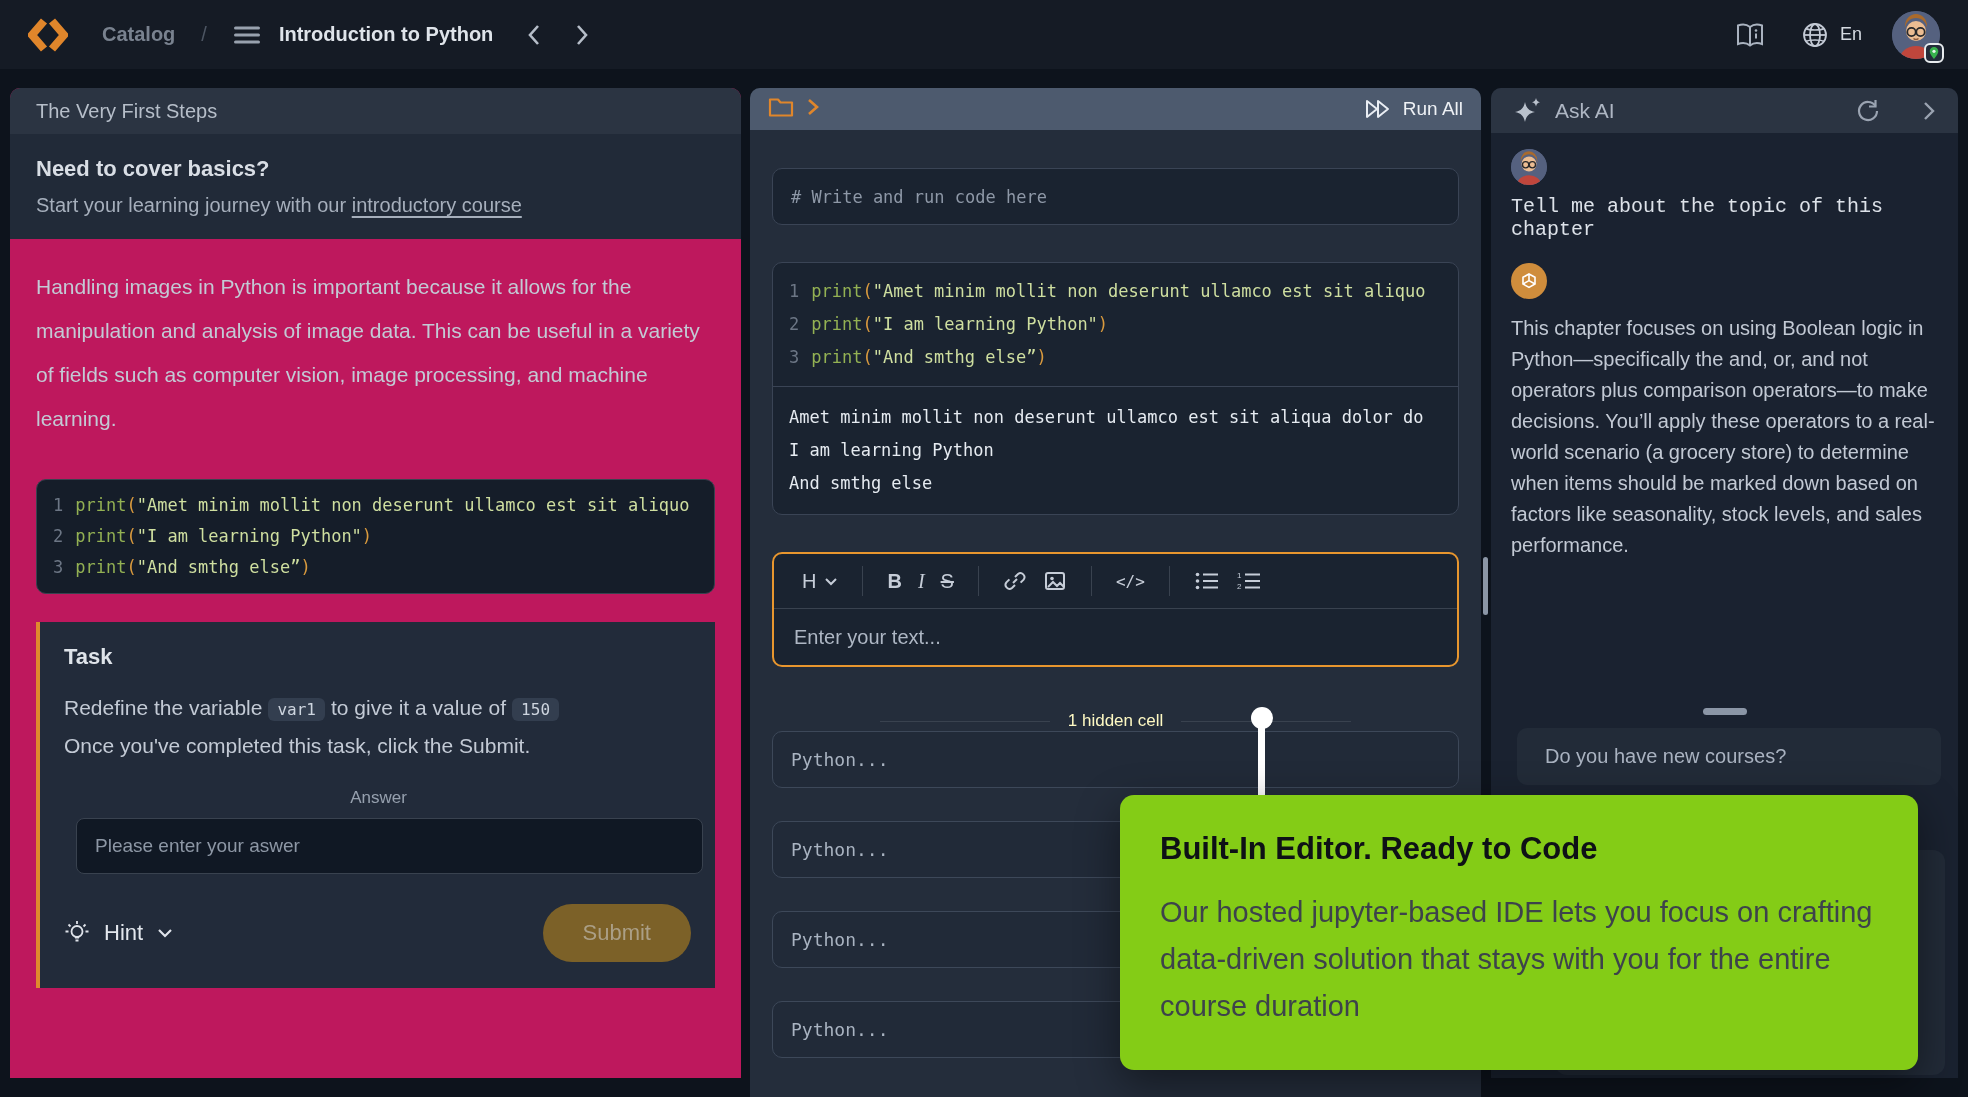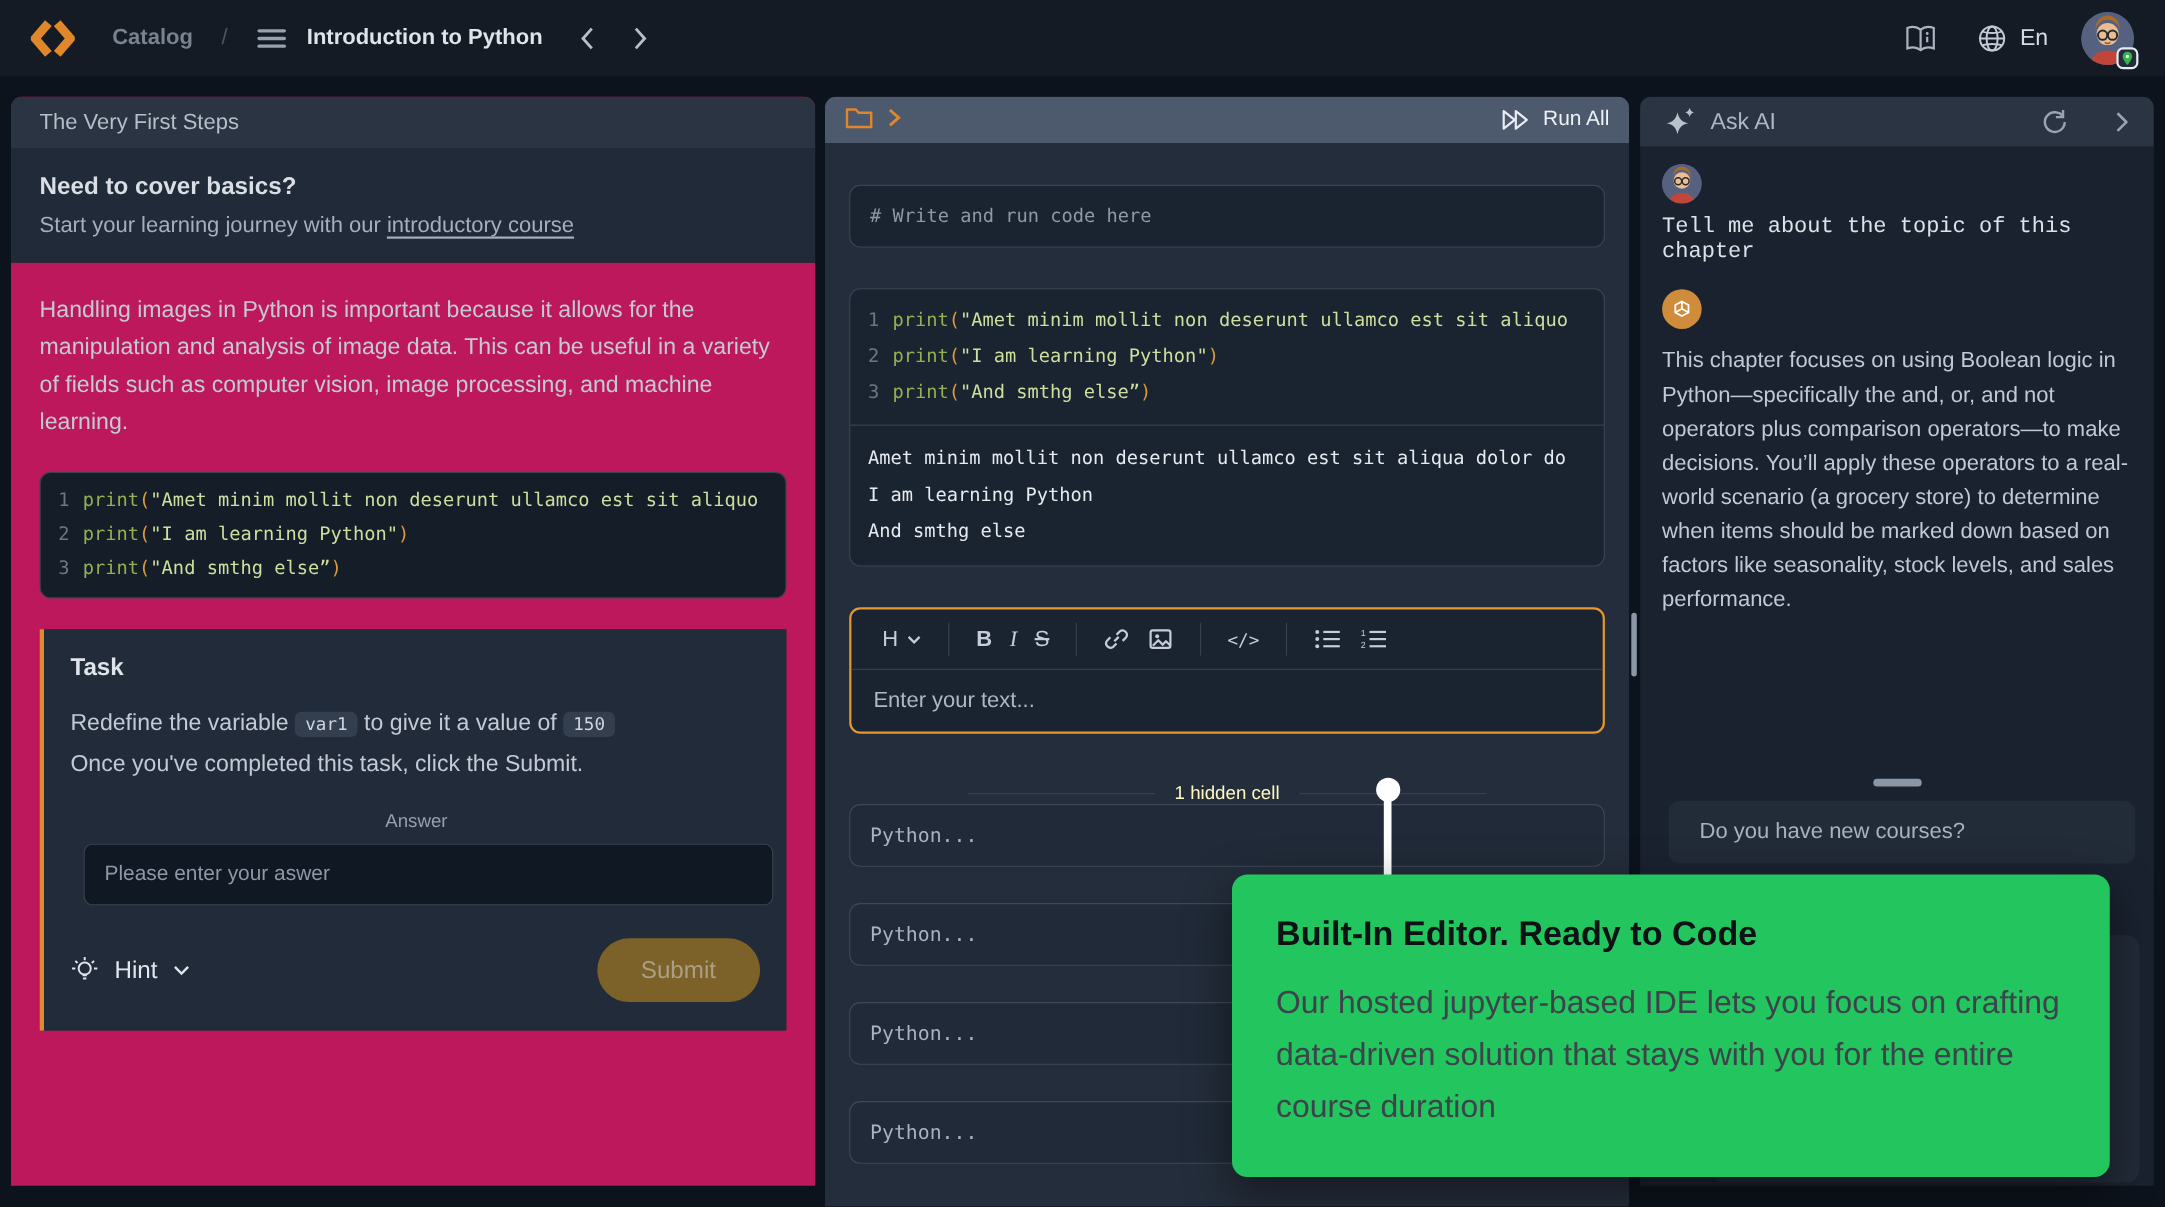--- a/index.html
+++ b/index.html
@@ -11,38 +11,38 @@
   
   .navbar { position:absolute; top:0; left:0; width:1968px; height:69px; background:#151b25; display:flex; align-items:center; padding:0 28px; }
   .brand { margin-right:34px; display:flex; align-items:center; cursor:pointer; }
   .crumb { color:#79828f; font-size:20px; font-weight:700; margin-right:26px; cursor:pointer; }
   .crumb-sep { color:#4d5663; font-size:20px; margin-right:26px; }
   .burger { margin-right:18px; display:flex; align-items:center; cursor:pointer; }
   .nav-title { color:#dfe4ea; font-size:20px; font-weight:700; }
   .nav-chev { background:none; border:none; margin-left:34px; cursor:pointer; display:flex; align-items:center; }
   .nav-spacer { flex:1; }
   .nav-iconbtn { background:none; border:none; cursor:pointer; display:flex; align-items:center; margin-left:34px; }
-  .lang { display:flex; align-items:center; gap:10px; color:#d5dae1; font-size:21px; }
+  .lang { display:flex; align-items:center; gap:10px; color:#d5dae1; font-size:18px; }
   .avatar-wrap { position:relative; width:48px; height:48px; margin-left:30px; cursor:pointer; }
   .avatar { width:48px; height:48px; border-radius:50%; overflow:hidden; background:#55617f; }
   .avatar-badge { position:absolute; right:-4px; bottom:-4px; width:20px; height:20px; background:#232c3a; border:2px solid #e8ecef; border-radius:6px; display:flex; align-items:center; justify-content:center; }
 
   
   .panel { position:absolute; top:88px; border-radius:10px 10px 0 0; overflow:hidden; }
   .panel-hd { display:flex; align-items:center; background:#2b3442; }
 
   
   .left-panel { left:10px; width:731px; height:990px; background:#be185d; }
   .left-hd { height:46px; padding:0 26px; color:#b6bec9; font-size:20px; }
   .intro { background:#212a38; padding:16px 26px 22px; }
   .intro h3 { color:#d9dee5; font-size:22px; font-weight:700; margin:6px 0 12px; }
   .intro p { color:#a6afbc; font-size:20px; }
   .intro a { color:#a6afbc; text-decoration:underline; text-underline-offset:4px; cursor:pointer; }
   .left-content { padding:26px 26px 0; }
-  .lesson-p { color:#c3cad5; font-size:21px; line-height:34px; margin-bottom:28px; }
+  .lesson-p { color:#c3cad5; font-size:21px; line-height:44px; margin-bottom:38px; }
   .codeblock { background:#151d29; border:1px solid #39424f; border-radius:10px; padding:10px 16px; font-size:17px; line-height:31px; white-space:nowrap; overflow:hidden; }
   .ln { color:#6c7685; margin-right:12px; }
   .kw { color:#93b153; }
   .pn { color:#d99a3e; }
   .st { color:#cfdfa0; }
   .task { margin-top:28px; background:#222b3a; border-left:4px solid #df8a2d; padding:22px 24px 26px; }
   .task h4 { color:#dfe4ea; font-size:22px; font-weight:700; margin-bottom:20px; }
   .task-line { color:#c3cad5; font-size:21px; line-height:36px; }
   .chip { font-family:"DejaVu Sans Mono", monospace; font-size:16px; background:#333e4f; color:#ced5df; border-radius:6px; padding:2px 9px; margin:0 6px; }
   .answer-label { display:block; color:#96a0ae; font-size:17px; margin:24px 0 10px 2px;text-align:center; }
@@ -89,21 +89,21 @@
   .user-q { color:#dde2e9; font-size:20px; margin:10px 0 22px;font-family:Liberation Mono, monospace; }
   .ai-logo { width:36px; height:36px; border-radius:50%; background:#cf8d3c; display:flex; align-items:center; justify-content:center; margin-top:4px; }
   .ai-a { color:#c2c9d4; font-size:20px; line-height:31px; margin-top:14px; }
   .resize-handle { position:absolute; left:50%; transform:translateX(-50%); top:620px; width:44px; height:7px; background:#8b96a6; border-radius:4px; cursor:ns-resize; }
   .draft-bubble { position:absolute; left:26px; top:640px; width:424px; height:57px; background:#222b38; border-radius:10px; display:flex; align-items:center; padding:0 28px; color:#a9b2c0; font-size:20px; }
   .chat-input-box { position:absolute; left:64px; top:762px; width:390px; height:225px; background:#222b38; border-radius:12px; }
 
   
   .anchor-dot { position:absolute; left:1251px; top:707px; width:22px; height:22px; border-radius:50%; background:#fff; z-index:60; }
   .anchor-line { position:absolute; left:1258px; top:727px; width:7px; height:72px; background:#fff; z-index:60; }
-  .tooltip-card { position:absolute; left:1120px; top:795px; width:798px; background:#22c55e; border-radius:14px; padding:36px 40px 40px; box-shadow:0 14px 44px rgba(0,0,0,.45); z-index:70; }
+  .tooltip-card { position:absolute; left:1120px; top:795px; width:798px; background:#84cc16; border-radius:14px; padding:36px 40px 40px; box-shadow:0 14px 44px rgba(0,0,0,.45); z-index:70; }
   .tooltip-card h2 { color:#0e1116; font-size:31px; font-weight:800; margin-bottom:22px; }
   .tooltip-card p { color:#3d434b; font-size:29px; line-height:47px; }
 </style>
 </head>
 <body>
 
 <div class="screen">
 
   <header class="navbar">
     <span class="brand">

